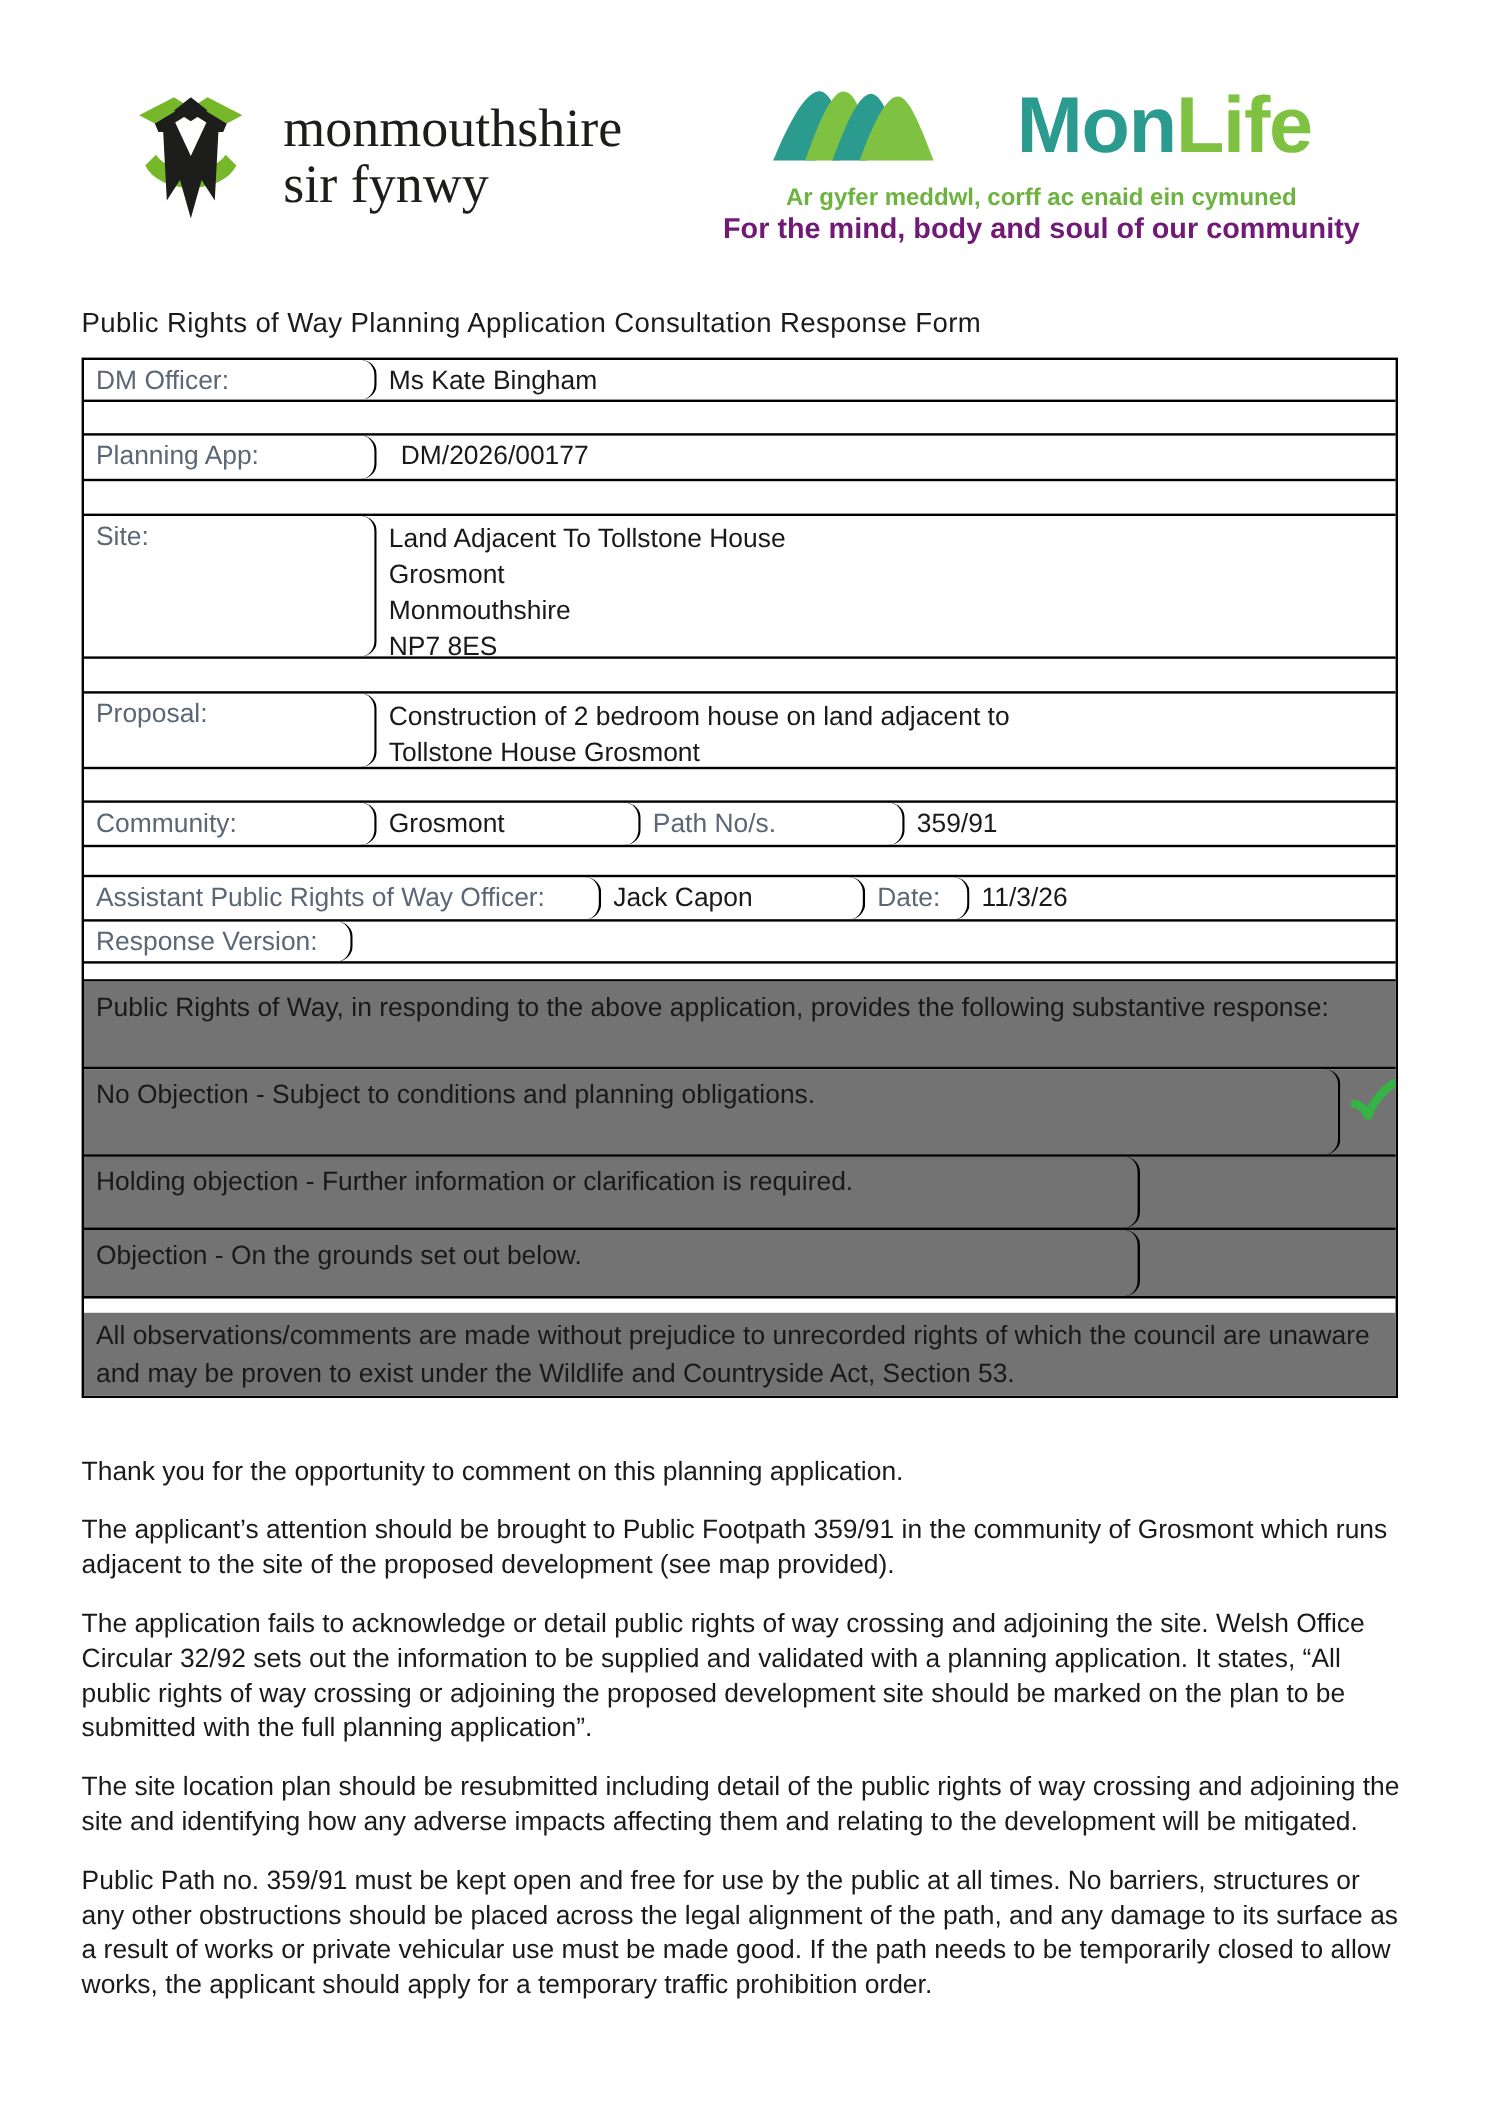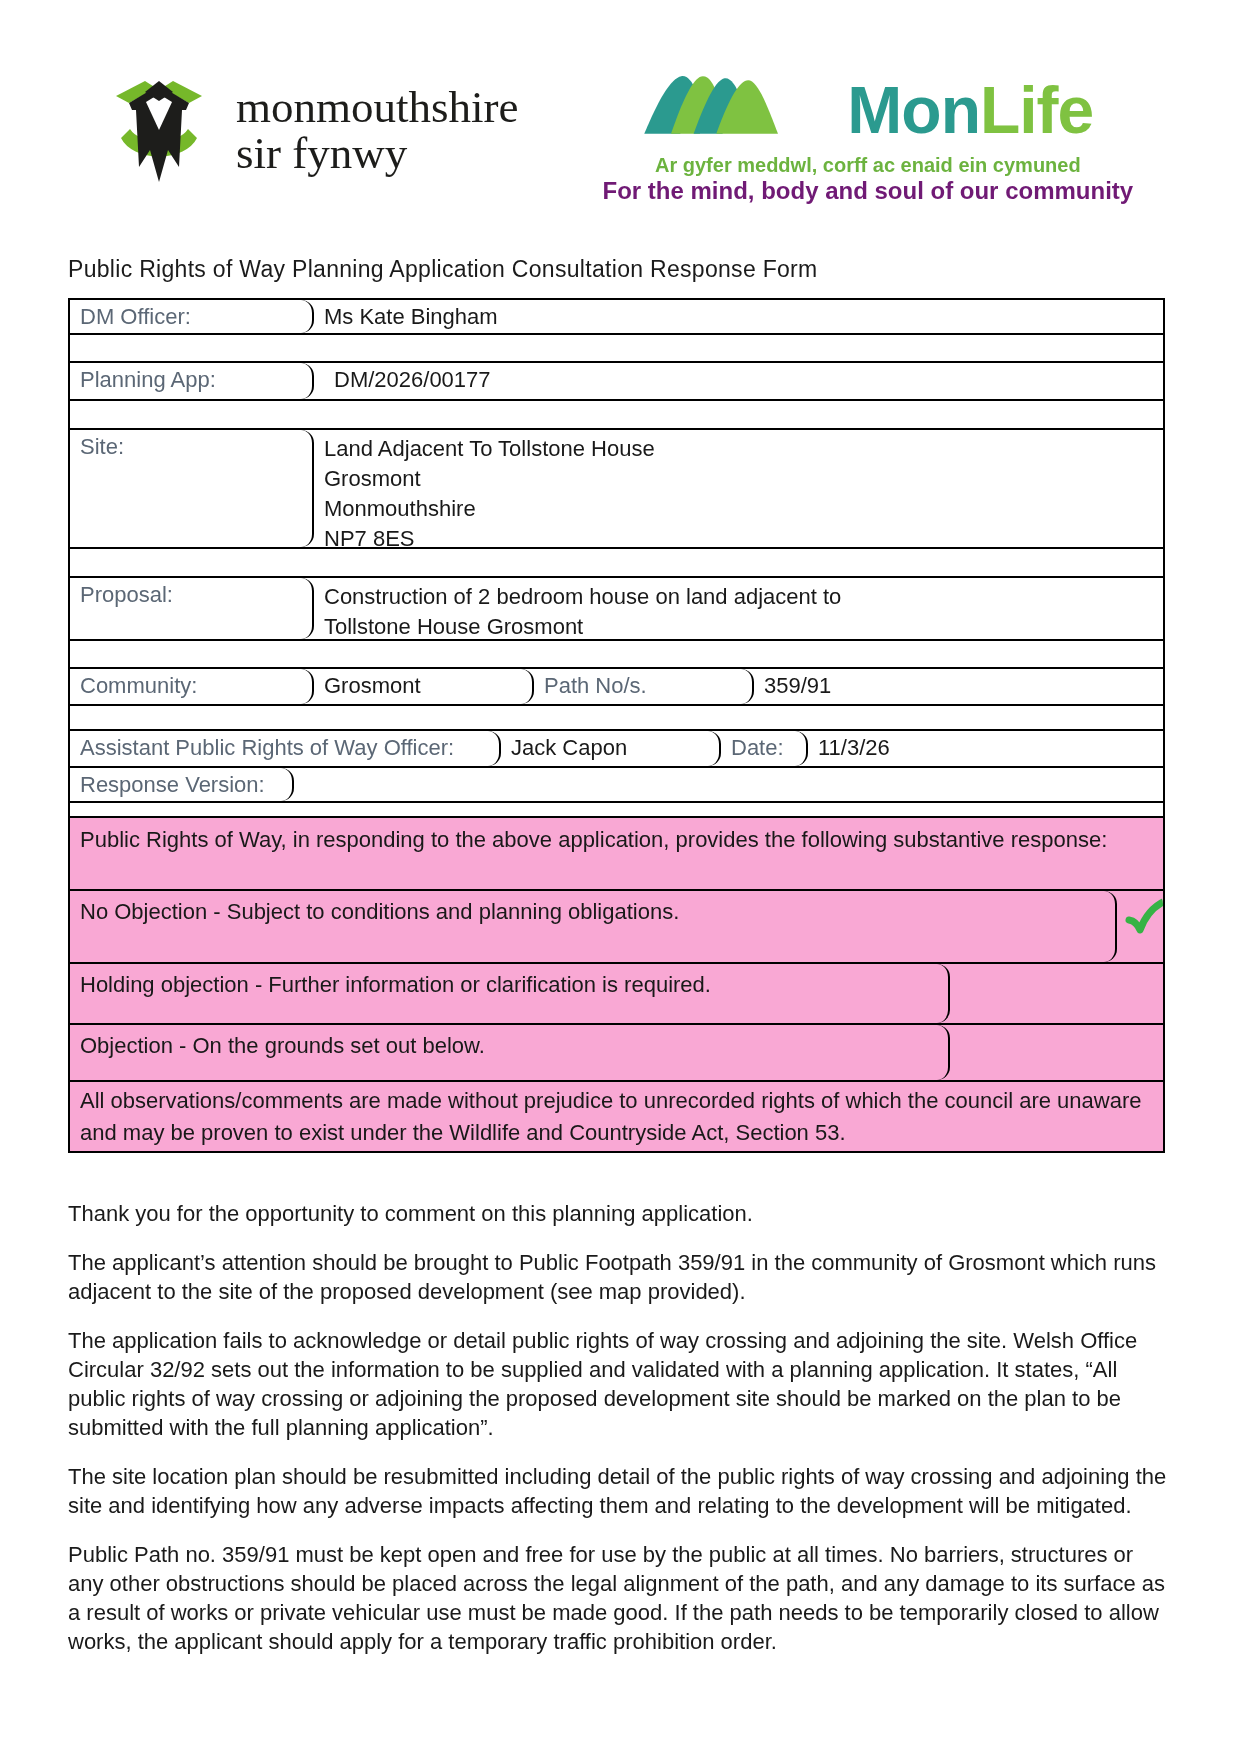--- a/index.html
+++ b/index.html
@@ -13,21 +13,21 @@
     overflow:hidden;
   }
   
   .logos{display:flex;align-items:flex-start;padding:68px 0 0 108px;}
   .mcc-logo{display:flex;align-items:flex-start;}
   .mcc-icon{width:102px;height:120px;flex:0 0 auto;}
   .mcc-text{margin:16px 0 0 26px;font-family:"Liberation Serif", serif;color:#1d1d1b;}
   .mcc-text .l1{font-size:45px;line-height:46px;letter-spacing:0px;}
   .mcc-text .l2{font-size:45px;line-height:46px;}
   .monlife{margin-left:84px;display:flex;flex-direction:column;align-items:center;}
-  .monlife-top{display:flex;align-items:flex-end;gap:30px;}
+  .monlife-top{display:flex;align-items:center;gap:30px;}
   .monlife-mark{width:165px;height:72px;margin-right:10px;}
   .monlife-word{font-size:66px;font-weight:bold;line-height:60px;letter-spacing:-1px;}
   .monlife-word .mon{color:#2b9a8f;}
   .monlife-word .life{color:#7fc241;}
   .tagline{font-weight:bold;line-height:26px;}
   .tagline.cy{color:#6cb33f;font-size:20px;margin-top:12px;}
   .tagline.en{color:#701a75;font-size:24px;}
   
   .title{
     margin:52px 0 0 68px;
@@ -51,21 +51,21 @@
     border-right:2px solid #000;
     box-sizing:border-box;
     padding:4px 8px 2px 10px;
     overflow:hidden;
     border-radius:13px;
   }
   .cell:last-child{border-right:none;}
   .lbl{color:#5b6775;}
   .val{color:#191919;}
   .sp{border-bottom:2px solid #000;}
-  .greenbg{background:#f9a8d4;}
+  .greenbg{background:#737373;}
   .multi div{line-height:30px;}
   .check-svg{width:46px;height:42px;margin:4px 0 0 6px;display:block;}
   
   .bodytext{margin:46px 0 0 68px;width:1100px;}
   .para{font-size:22px;line-height:29px;margin:0 0 20px 0;color:#1a1a1a;}
 </style>
 </head>
 <body>
 
 <div class="page">
@@ -174,21 +174,21 @@
     <div class="trow greenbg" style="height:61px;">
       <div class="cell" style="width:880px;padding-top:8px;">Holding objection - Further information or clarification is required.</div>
       <div class="cell" style="flex:1;"></div>
     </div>
 
     <div class="trow greenbg" style="height:57px;">
       <div class="cell" style="width:880px;padding-top:8px;">Objection - On the grounds set out below.</div>
       <div class="cell" style="flex:1;"></div>
     </div>
 
-    <div class="trow greenbg" style="min-height:64px;">
+    <div class="trow greenbg" style="min-height:64px;margin-top:12px;">
       <div class="cell" style="flex:1;line-height:32px;padding-top:3px;">All observations/comments are made without prejudice to unrecorded rights of which the council are unaware and may be proven to exist under the Wildlife and Countryside Act, Section 53.</div>
     </div>
 
   </div>
 
   <div class="bodytext">
     <p class="para">Thank you for the opportunity to comment on this planning application.</p>
     <p class="para">The applicant’s attention should be brought to Public Footpath 359/91 in the community of Grosmont which runs adjacent to the site of the proposed development (see map provided).</p>
     <p class="para">The application fails to acknowledge or detail public rights of way crossing and adjoining the site. Welsh Office Circular 32/92 sets out the information to be supplied and validated with a planning application. It states, “All public rights of way crossing or adjoining the proposed development site should be marked on the plan to be submitted with the full planning application”.</p>
     <p class="para">The site location plan should be resubmitted including detail of the public rights of way crossing and adjoining the site and identifying how any adverse impacts affecting them and relating to the development will be mitigated.</p>

